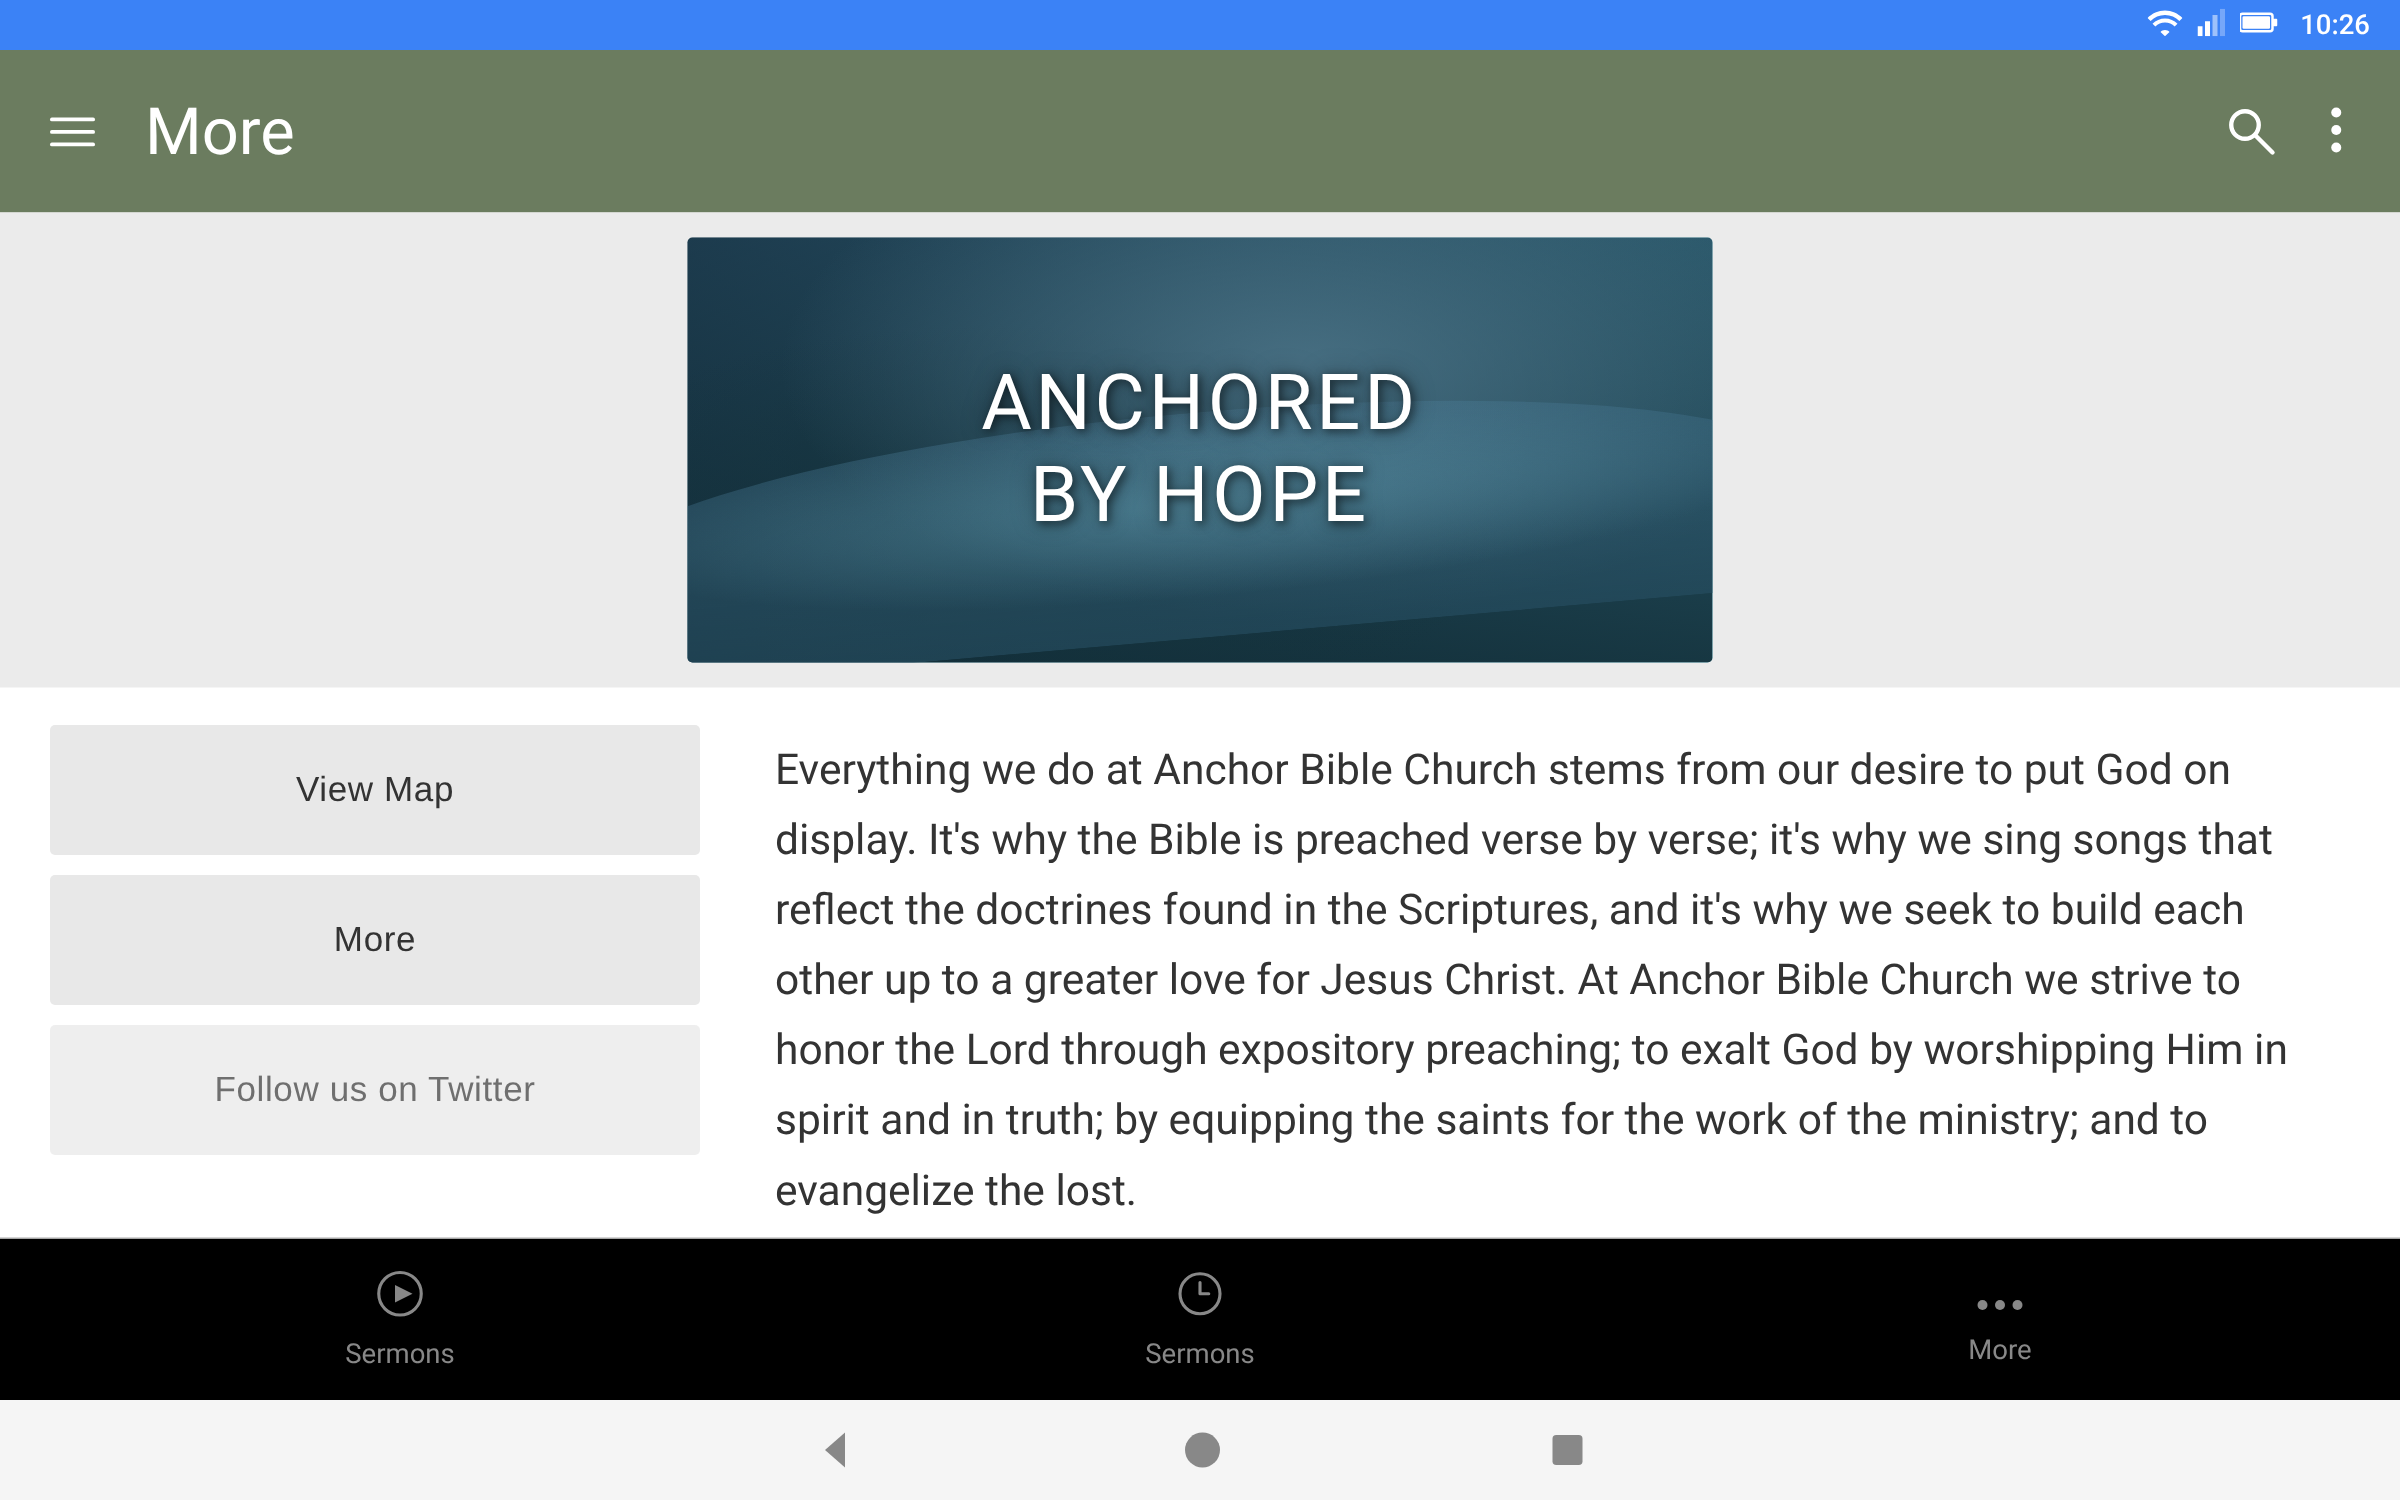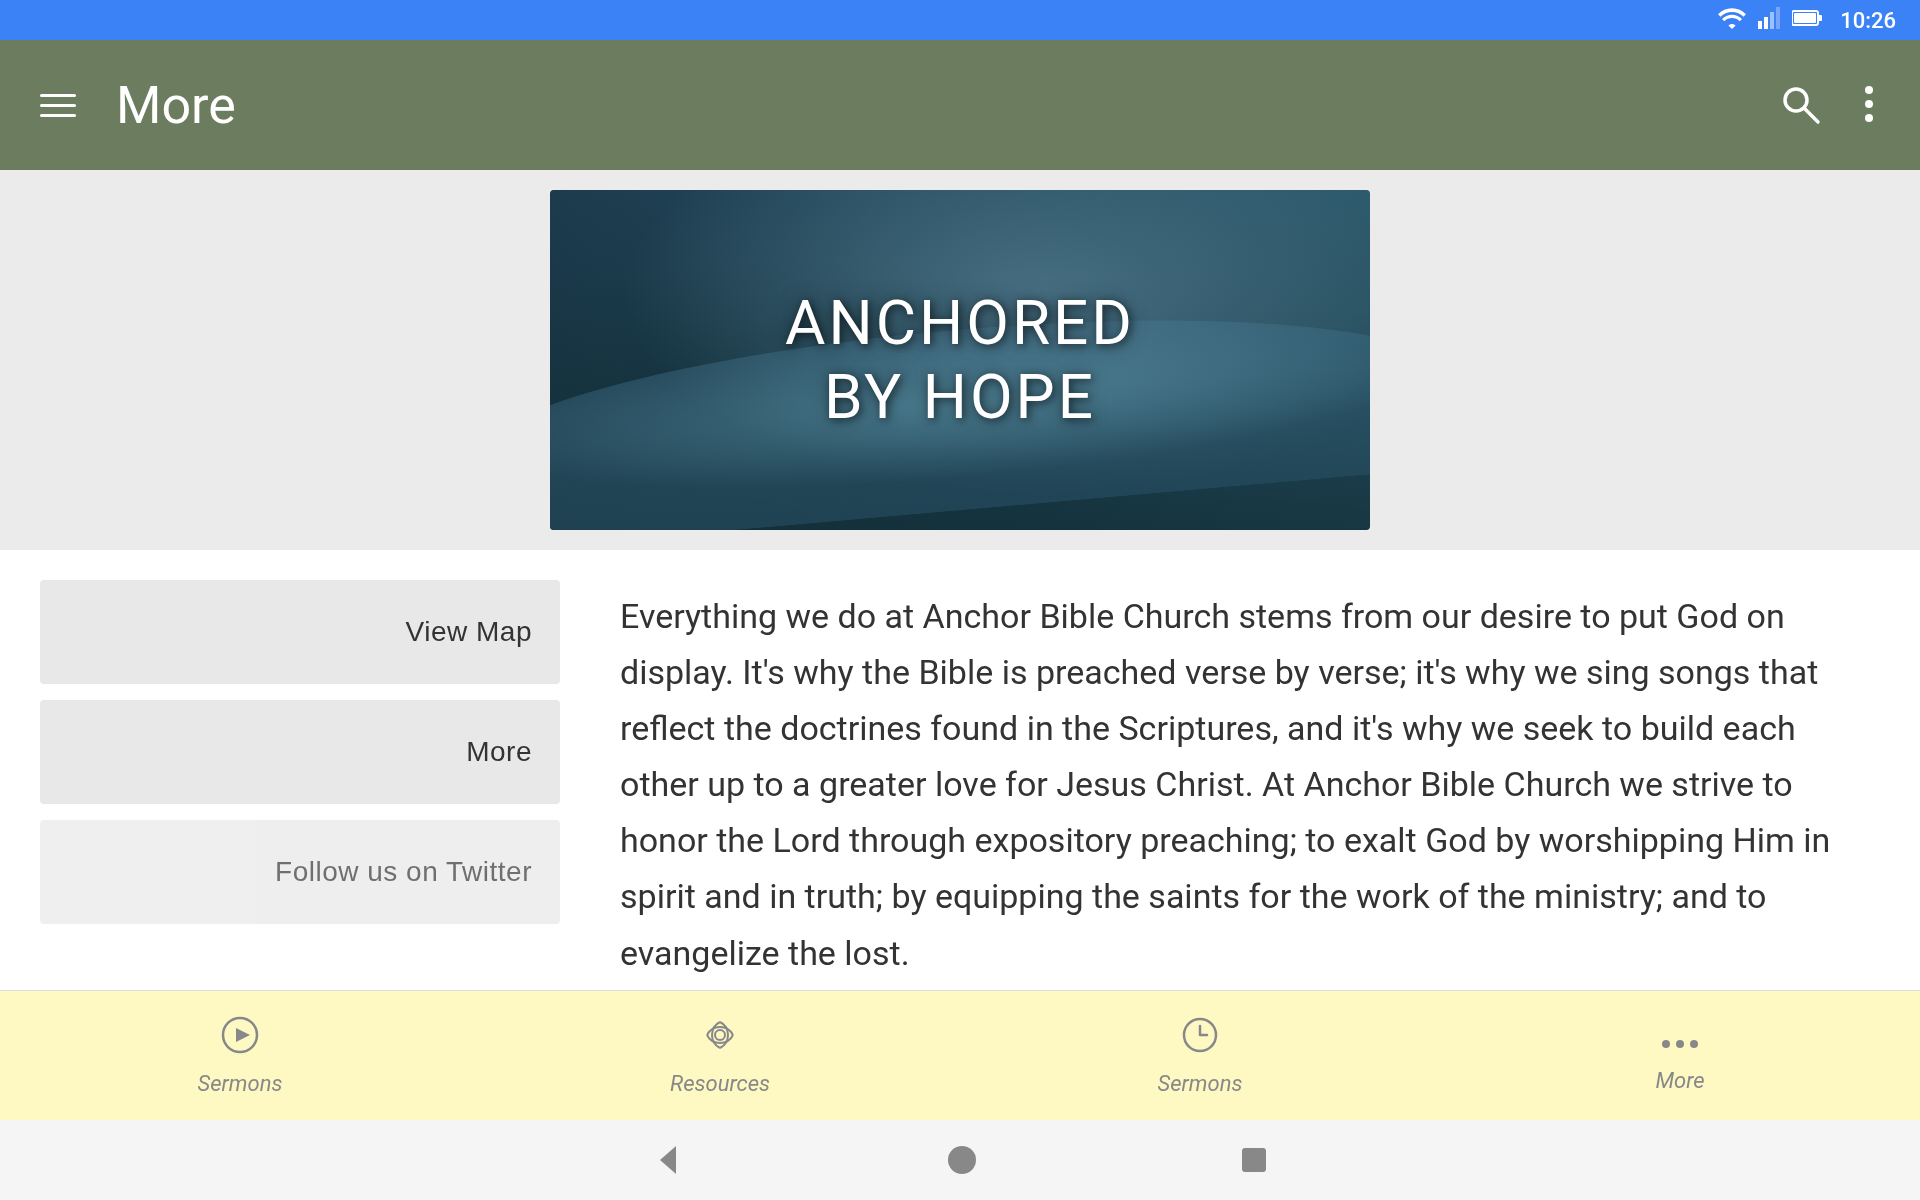--- a/index.html
+++ b/index.html
@@ -184,46 +184,45 @@
 
     .action-btn {
       width: 100%;
       padding: 36px 28px;
       background: #e8e8e8;
       border: none;
       border-radius: 4px;
       font-size: 28px;
       color: #333;
       cursor: pointer;
-      text-align: right;
+      text-align: center;
       letter-spacing: 0.5px;
     }
 
     
     #right-col {
       flex: 1;
       padding-top: 8px;
     }
 
     #about-text {
       font-size: 34px;
       line-height: 1.65;
       color: #333;
     }
 
     
     #bottom-nav {
       width: 100%;
       height: 130px;
-      background: #fef9c3;
+      background: #000000;
       border-top: 1px solid #ddd;
       display: flex;
       align-items: center;
       justify-content: space-around;
-      font-style: italic;
     }
 
     .nav-item {
       display: flex;
       flex-direction: column;
       align-items: center;
       gap: 8px;
       cursor: pointer;
       flex: 1;
       padding: 12px 0;
@@ -345,32 +344,20 @@
   <div class="nav-item">
     <div class="nav-icon">
       <svg width="38" height="38" viewBox="0 0 38 38" fill="none">
         <circle cx="19" cy="19" r="17" stroke="#888" stroke-width="2.5"></circle>
         <polygon points="15,12 29,19 15,26" fill="#888"></polygon>
       </svg>
     </div>
     <span class="nav-label">Sermons</span>
   </div>
 
-  <div class="nav-item">
-    <div class="nav-icon">
-      <svg width="38" height="38" viewBox="0 0 38 38" fill="none">
-        <circle cx="19" cy="19" r="5" stroke="#888" stroke-width="2"></circle>
-        <path d="M19 6 Q27 10 27 19 Q27 28 19 32" stroke="#888" stroke-width="2" fill="none"></path>
-        <path d="M19 6 Q11 10 11 19 Q11 28 19 32" stroke="#888" stroke-width="2" fill="none"></path>
-        <path d="M6 19 Q10 27 19 27 Q28 27 32 19" stroke="#888" stroke-width="2" fill="none"></path>
-        <path d="M6 19 Q10 11 19 11 Q28 11 32 19" stroke="#888" stroke-width="2" fill="none"></path>
-      </svg>
-    </div>
-    <span class="nav-label">Resources</span>
-  </div>
 
   <div class="nav-item">
     <div class="nav-icon">
       <svg width="38" height="38" viewBox="0 0 38 38" fill="none">
         <circle cx="19" cy="19" r="16" stroke="#888" stroke-width="2.5"></circle>
         <polyline points="19,10 19,19 26,19" stroke="#888" stroke-width="2.5" stroke-linecap="round" stroke-linejoin="round"></polyline>
       </svg>
     </div>
     <span class="nav-label">Sermons</span>
   </div>

